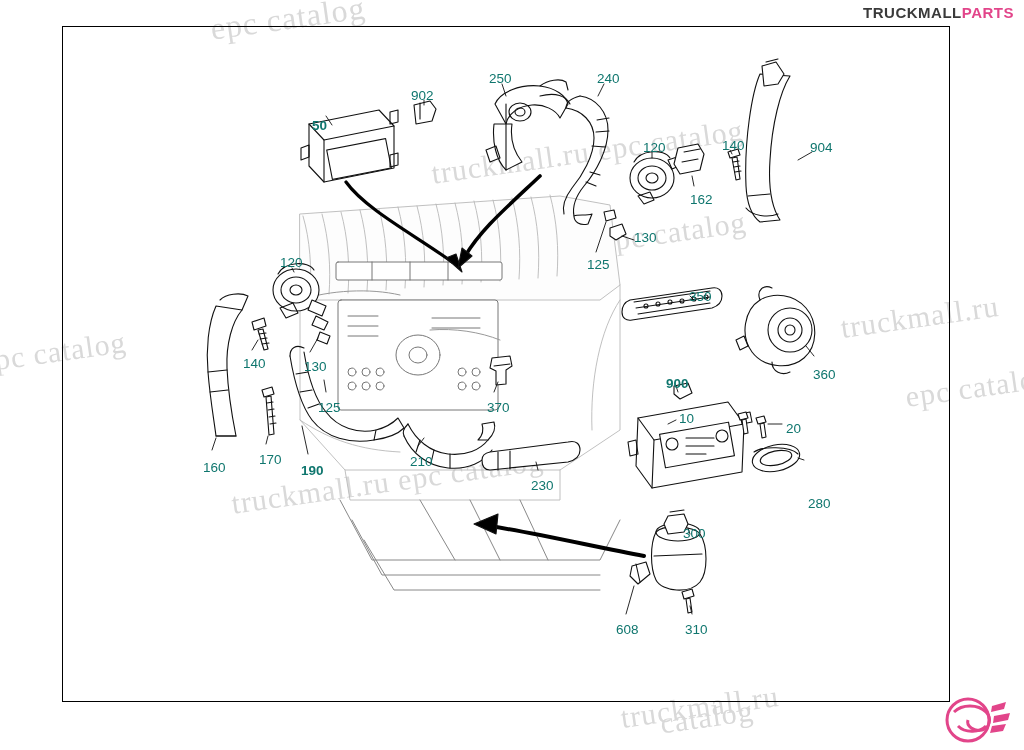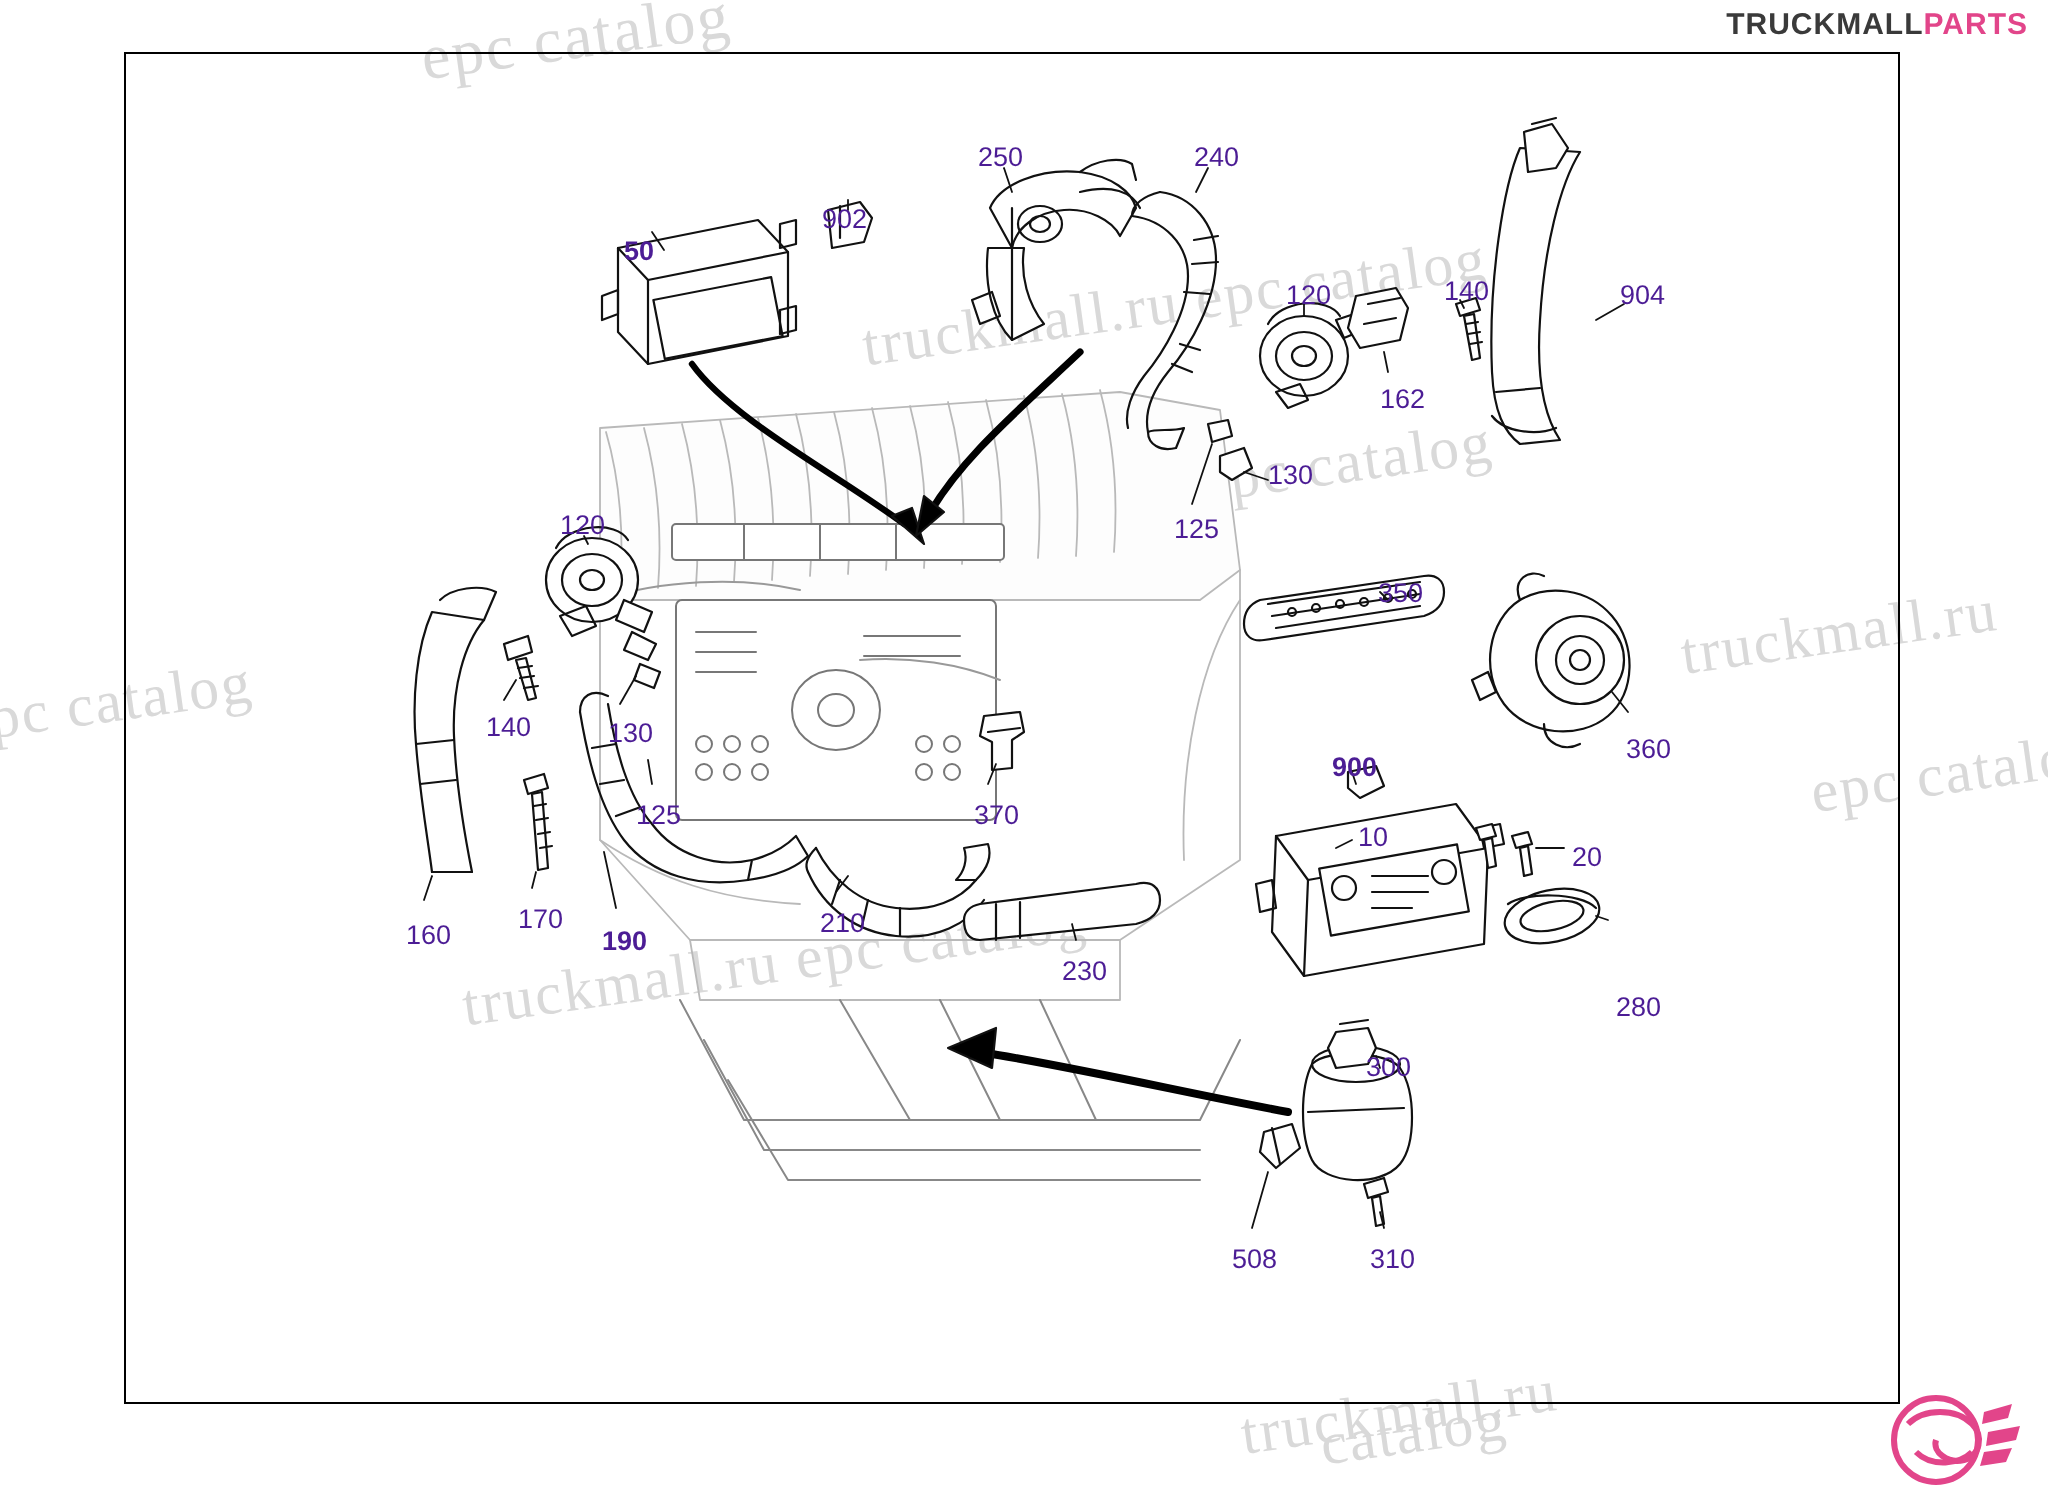--- a/index.html
+++ b/index.html
@@ -43,21 +43,21 @@
     font-size: 30px;
     white-space: nowrap;
     user-select: none;
     pointer-events: none;
     letter-spacing: 1px;
   }
   .label {
     position: absolute;
     font-family: "Liberation Sans", sans-serif;
     font-size: 13.5px;
-    color: #4c1d95;
+    color: #0f766e;
     white-space: nowrap;
   }
   .logo {
     position: absolute;
     right: 8px;
     bottom: 6px;
     width: 160px;
     height: 62px;
   }
   .logo-text {
@@ -392,21 +392,21 @@
       <g stroke="#000" stroke-width="4" fill="none">
         <path d="M644 556 C600 548 540 534 490 526"></path>
       </g>
       <polygon points="474,524 498,514 496,534" fill="#000"></polygon>
 
     </g>
   </svg>
 
   <div id="label-layer">
       <div class="label" style="left: 312px; top: 118px; font-weight: bold;">50</div>
-      <div class="label" style="left: 411px; top: 102px;">902</div>
+      <div class="label" style="left: 411px; top: 88px;">902</div>
       <div class="label" style="left: 489px; top: 71px;">250</div>
       <div class="label" style="left: 597px; top: 71px;">240</div>
       <div class="label" style="left: 643px; top: 140px;">120</div>
       <div class="label" style="left: 722px; top: 138px;">140</div>
       <div class="label" style="left: 810px; top: 140px;">904</div>
       <div class="label" style="left: 690px; top: 192px;">162</div>
       <div class="label" style="left: 634px; top: 230px;">130</div>
       <div class="label" style="left: 587px; top: 257px;">125</div>
       <div class="label" style="left: 280px; top: 255px;">120</div>
       <div class="label" style="left: 689px; top: 289px;">350</div>
@@ -418,21 +418,21 @@
       <div class="label" style="left: 666px; top: 376px; font-weight: bold;">900</div>
       <div class="label" style="left: 650px; top: 411px; margin-left: 29px;">10</div>
       <div class="label" style="left: 786px; top: 421px;">20</div>
       <div class="label" style="left: 808px; top: 462px; margin-top: 34px;">280</div>
       <div class="label" style="left: 203px; top: 460px;">160</div>
       <div class="label" style="left: 259px; top: 452px;">170</div>
       <div class="label" style="left: 301px; top: 463px; font-weight: bold;">190</div>
       <div class="label" style="left: 410px; top: 454px;">210</div>
       <div class="label" style="left: 531px; top: 478px;">230</div>
       <div class="label" style="left: 683px; top: 526px;">300</div>
-      <div class="label" style="left: 616px; top: 622px;">508</div>
+      <div class="label" style="left: 616px; top: 622px;">608</div>
       <div class="label" style="left: 685px; top: 622px;">310</div>
     </div>
 
   <svg class="logo" viewBox="0 0 160 62" xmlns="http://www.w3.org/2000/svg">
     <g fill="none" stroke="#e2458a" stroke-width="3">
       <circle cx="112" cy="38" r="21"></circle>
       <path d="M98 30 C106 22 122 22 130 30 C136 36 134 46 126 48 C118 50 110 44 112 38"></path>
       <path d="M102 44 C110 52 124 50 130 44"></path>
     </g>
     <g fill="#e2458a">

